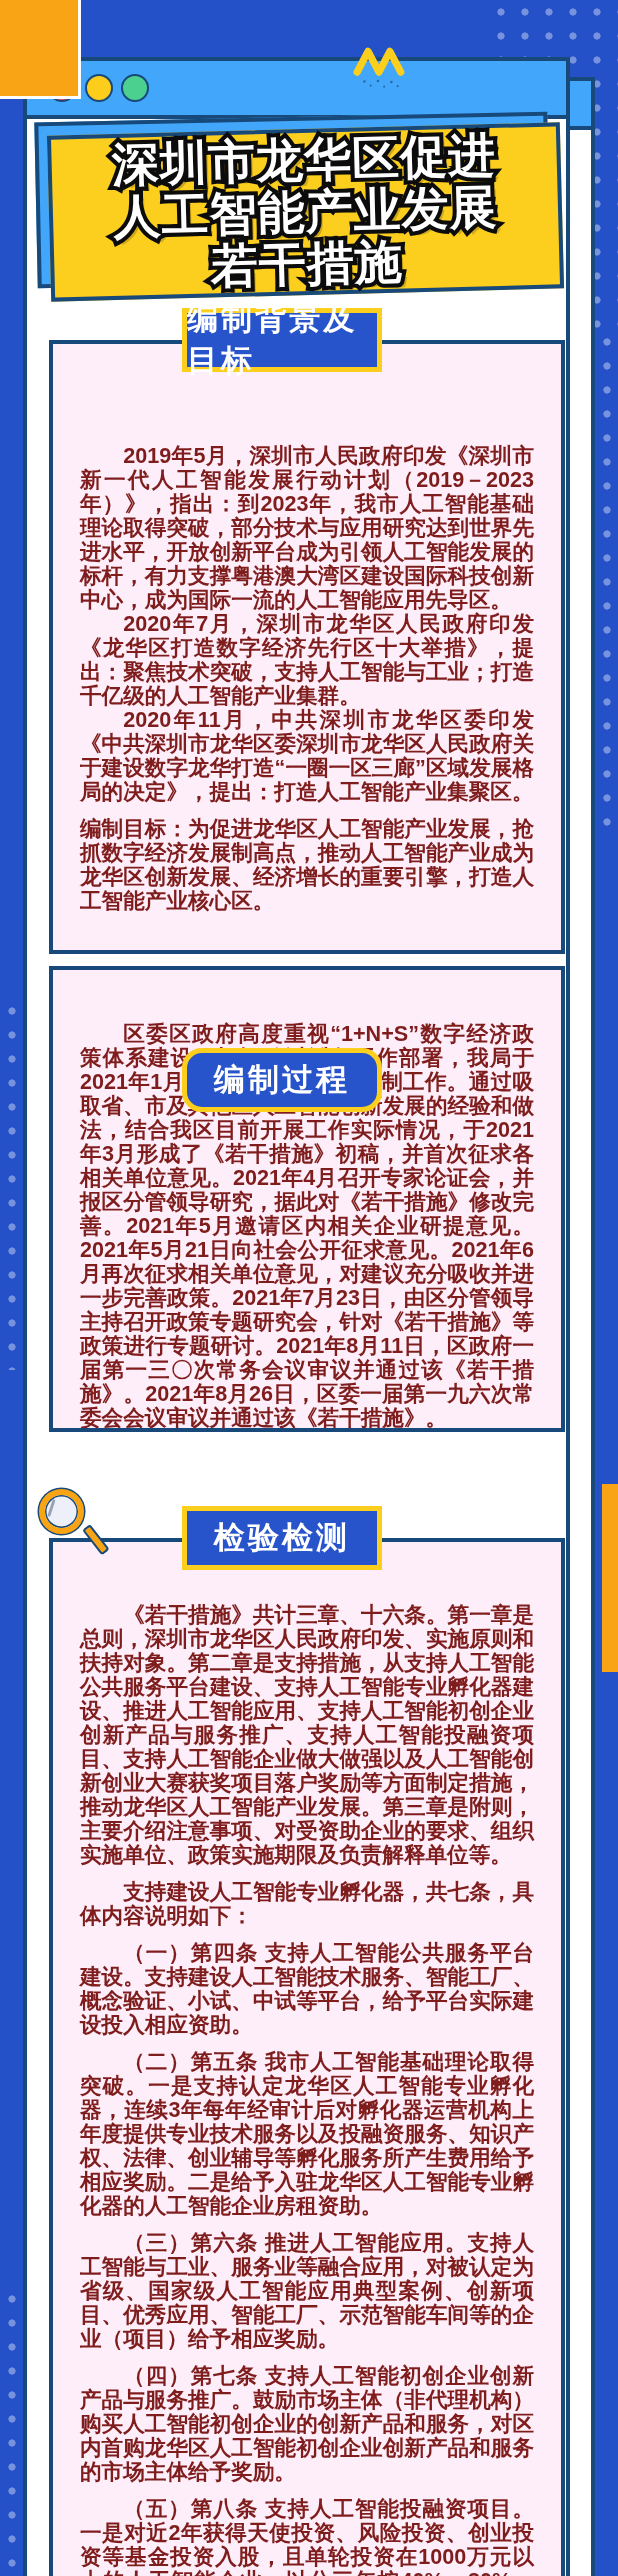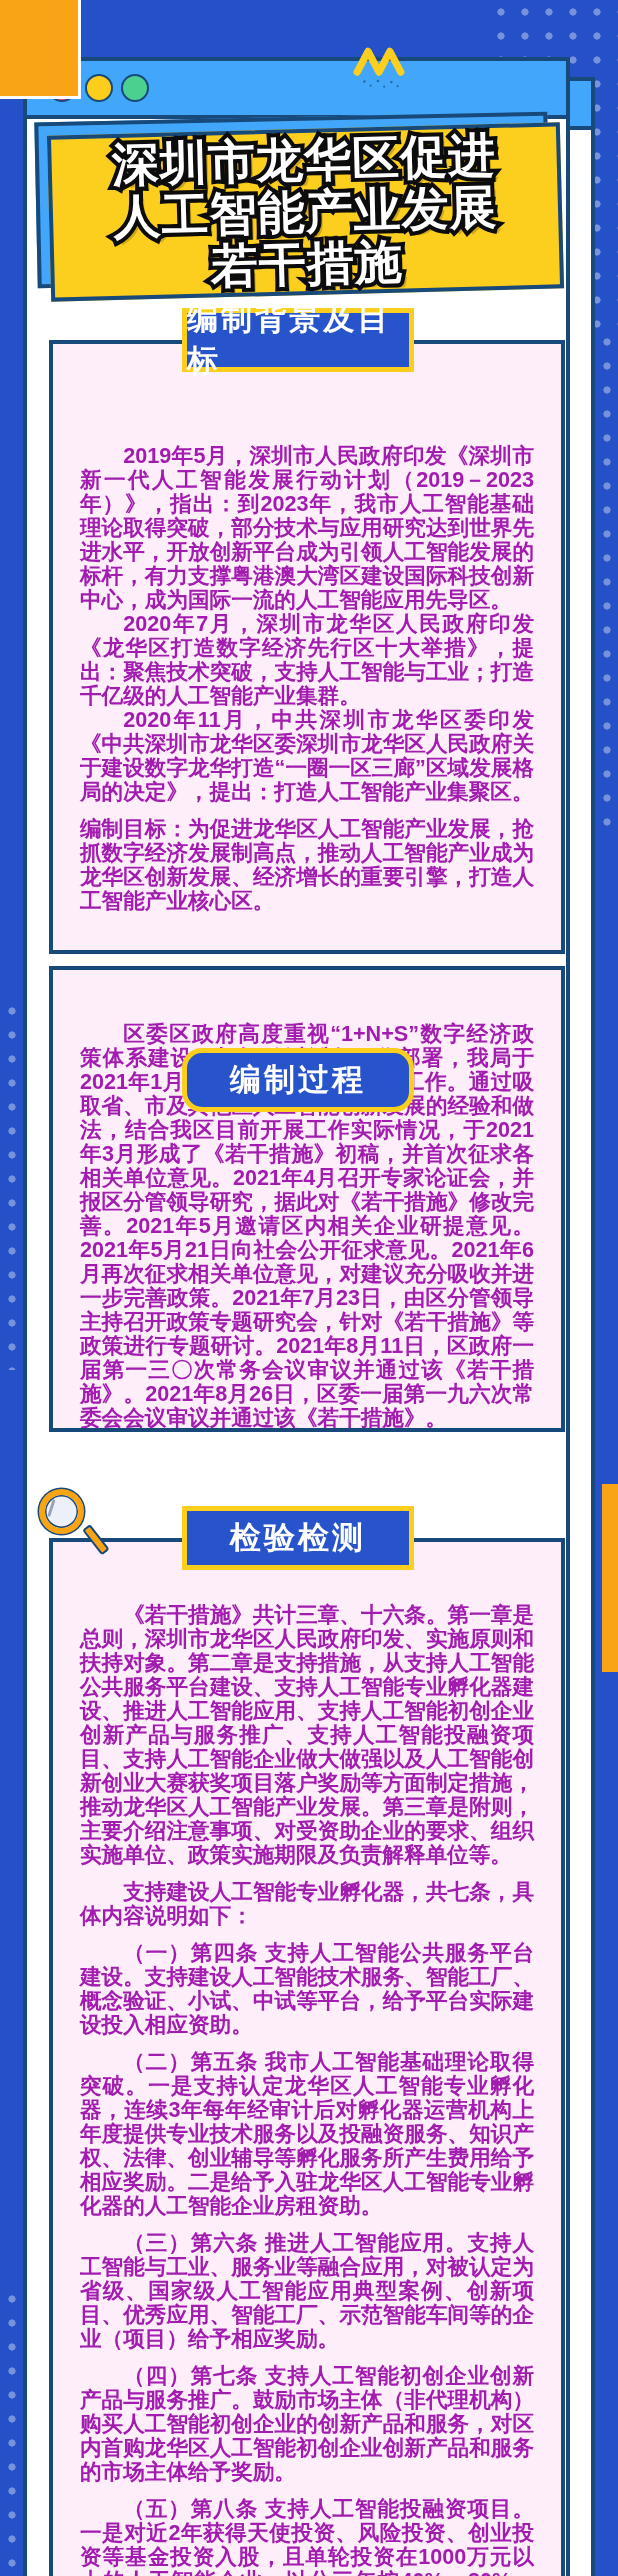--- a/index.html
+++ b/index.html
@@ -53,32 +53,32 @@
   }
   .t-line{ position:relative; height:52px; line-height:52px; text-align:center;
     font-size:47px; font-weight:900; letter-spacing:1px;}
   .t-line span{ position:absolute; left:0; right:0; top:0; bottom:0;}
   .t-stroke{ -webkit-text-stroke:8.2px #0c0c0c; color:#0c0c0c;
     text-shadow:5.2px 4.1px 0 rgba(0,0,0,0.18);}
   .t-fill{ color:#ffffff;}
 
   
   .badge{
-    left:182px; width:232px; height:64px; background:#2753cb;
+    left:182px; width:200px; height:64px; background:#2753cb;
     border:5.2px solid #fcce1e; box-sizing:border-box; z-index:5;
     display:flex; align-items:center; justify-content:center;
     color:#ffffff; font-size:31px; font-weight:700; letter-spacing:3.1px;
   }
   .badge1{ top:308px;} .badge2{ top:1048px;border-radius:20px;} .badge3{ top:1506px;}
 
   
   .pbox{
     left:49px; width:516px; background:#fdeef9;
     border:4.1px solid #17497b; box-sizing:border-box; z-index:4;
-    color:#a21caf; font-size:21.6px; line-height:24px; font-weight:700;
+    color:#7f1d1d; font-size:21.6px; line-height:24px; font-weight:700;
     text-align:justify; overflow:hidden;
   }
   .pbox p{ margin:0; text-indent:2em;}
   .pbox p.noindent{ text-indent:0;}
   .pbox p.gap{ margin-top:13px;}
   .box1{ top:340px;  height:614px; padding:100px 27px 20.6px;}
   .box2{ top:966px; height:466px;  padding:52px 27px 31px;}
   .box3{ top:1538px; height:1569px; padding:61px 27px 20.6px;}
 
   

